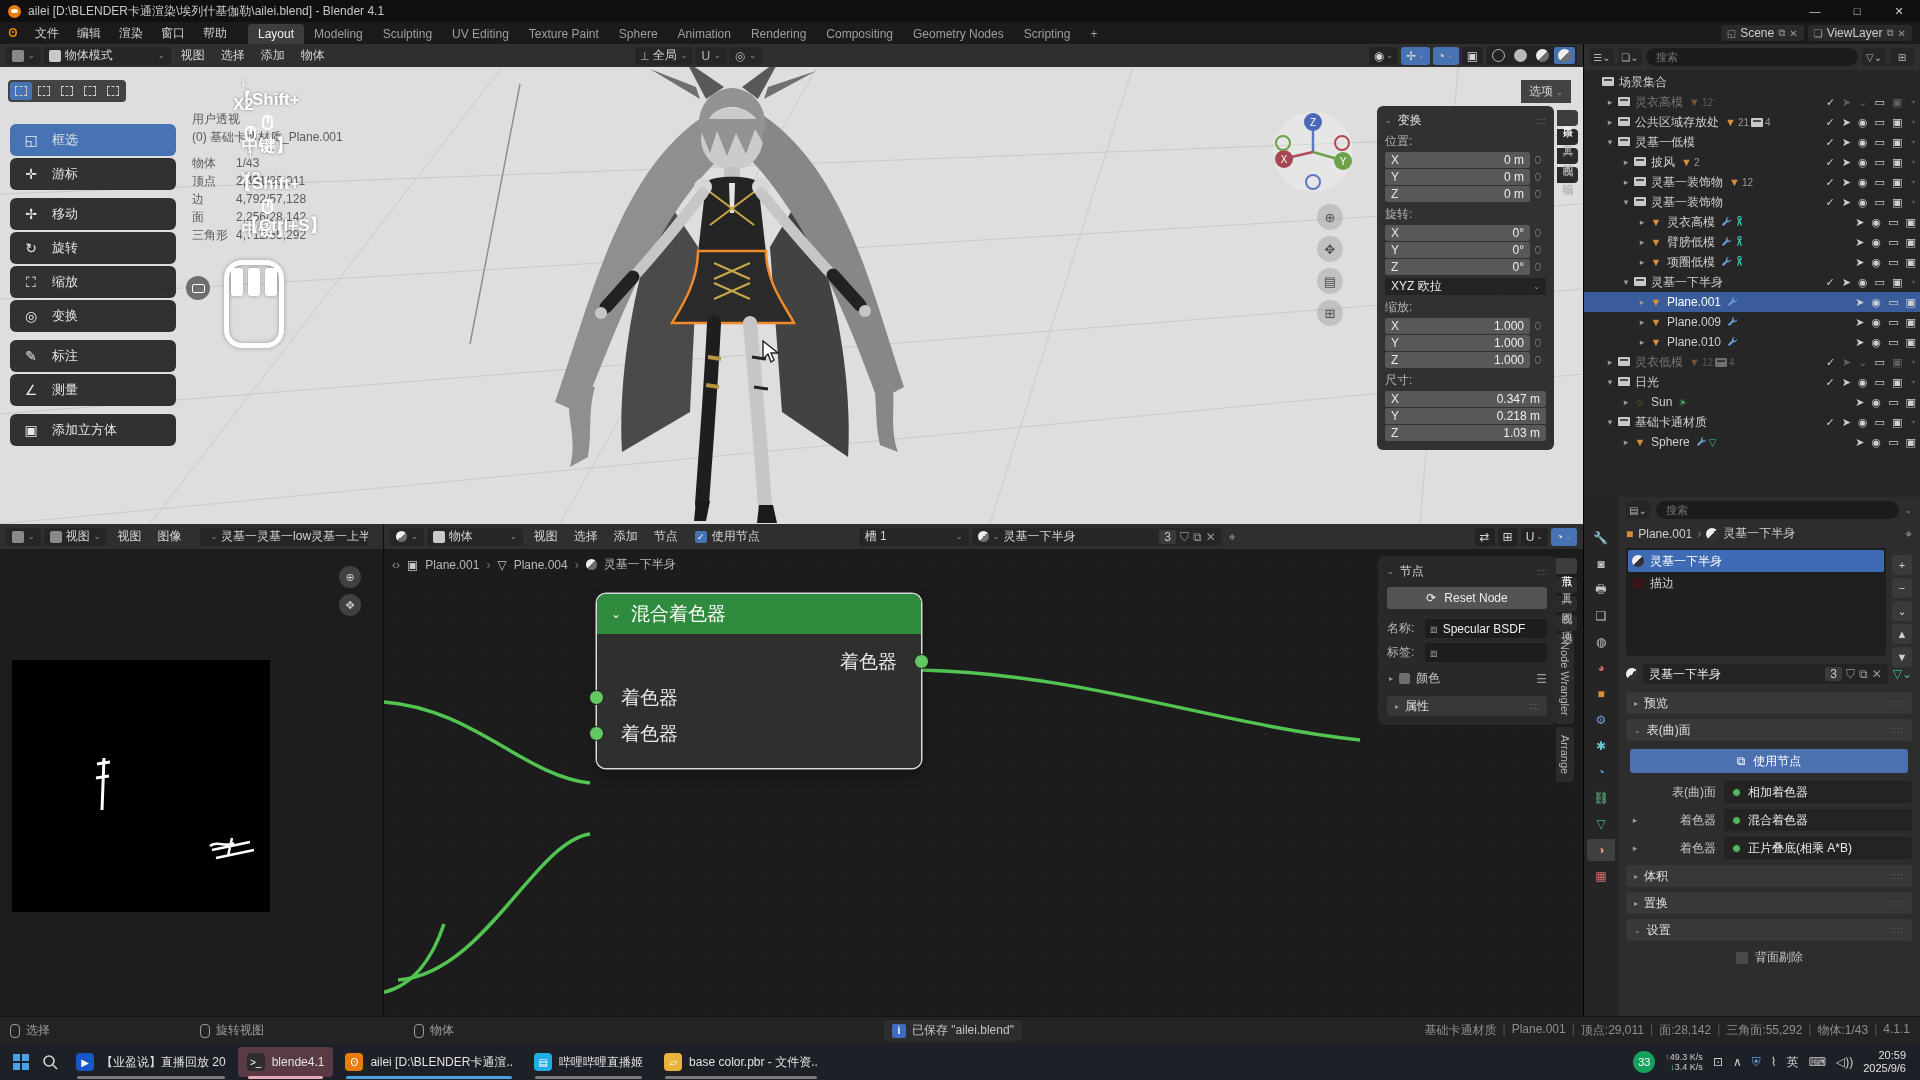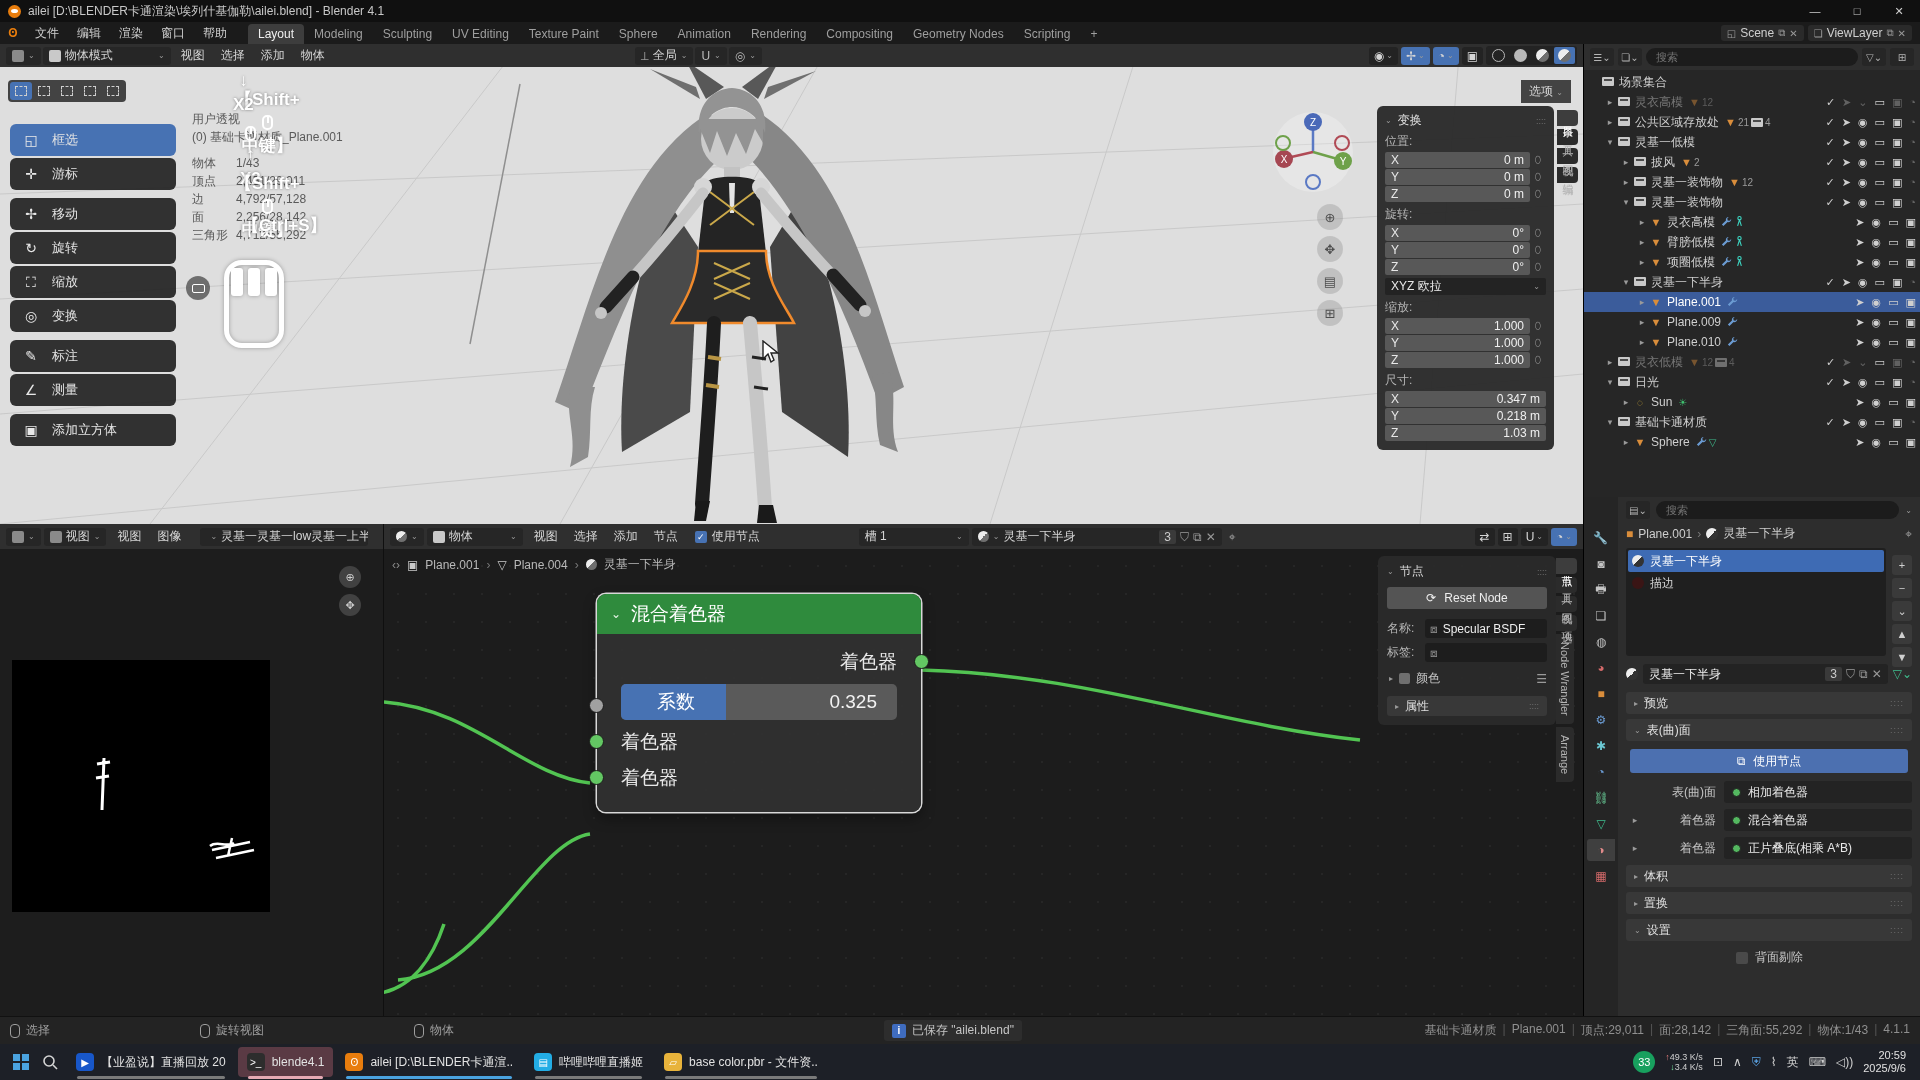--- a/index.html
+++ b/index.html
@@ -1158,28 +1158,20 @@
   <div id="mix-node">
     <div class="nhdr">
       <span class="carat" style="color:#e8f5e8;font-size:12px;">⌄</span>
       <span>混合着色器</span>
     </div>
     <div class="nbody">
       <div class="nrow">
         <span class="right">着色器</span>
         <span class="socket out"></span>
       </div>
-      <div style="position:relative;">
-        <span class="socket in grey" style="top:14px;"></span>
-        <div id="factor-field">
-          <div id="factor-fill"></div>
-          <span class="flabel">系数</span>
-          <span class="fval">0.325</span>
-        </div>
-      </div>
       <div class="nrow">
         <span class="socket in"></span>
         <span>着色器</span>
       </div>
       <div class="nrow">
         <span class="socket in"></span>
         <span>着色器</span>
       </div>
     </div>
   </div>

